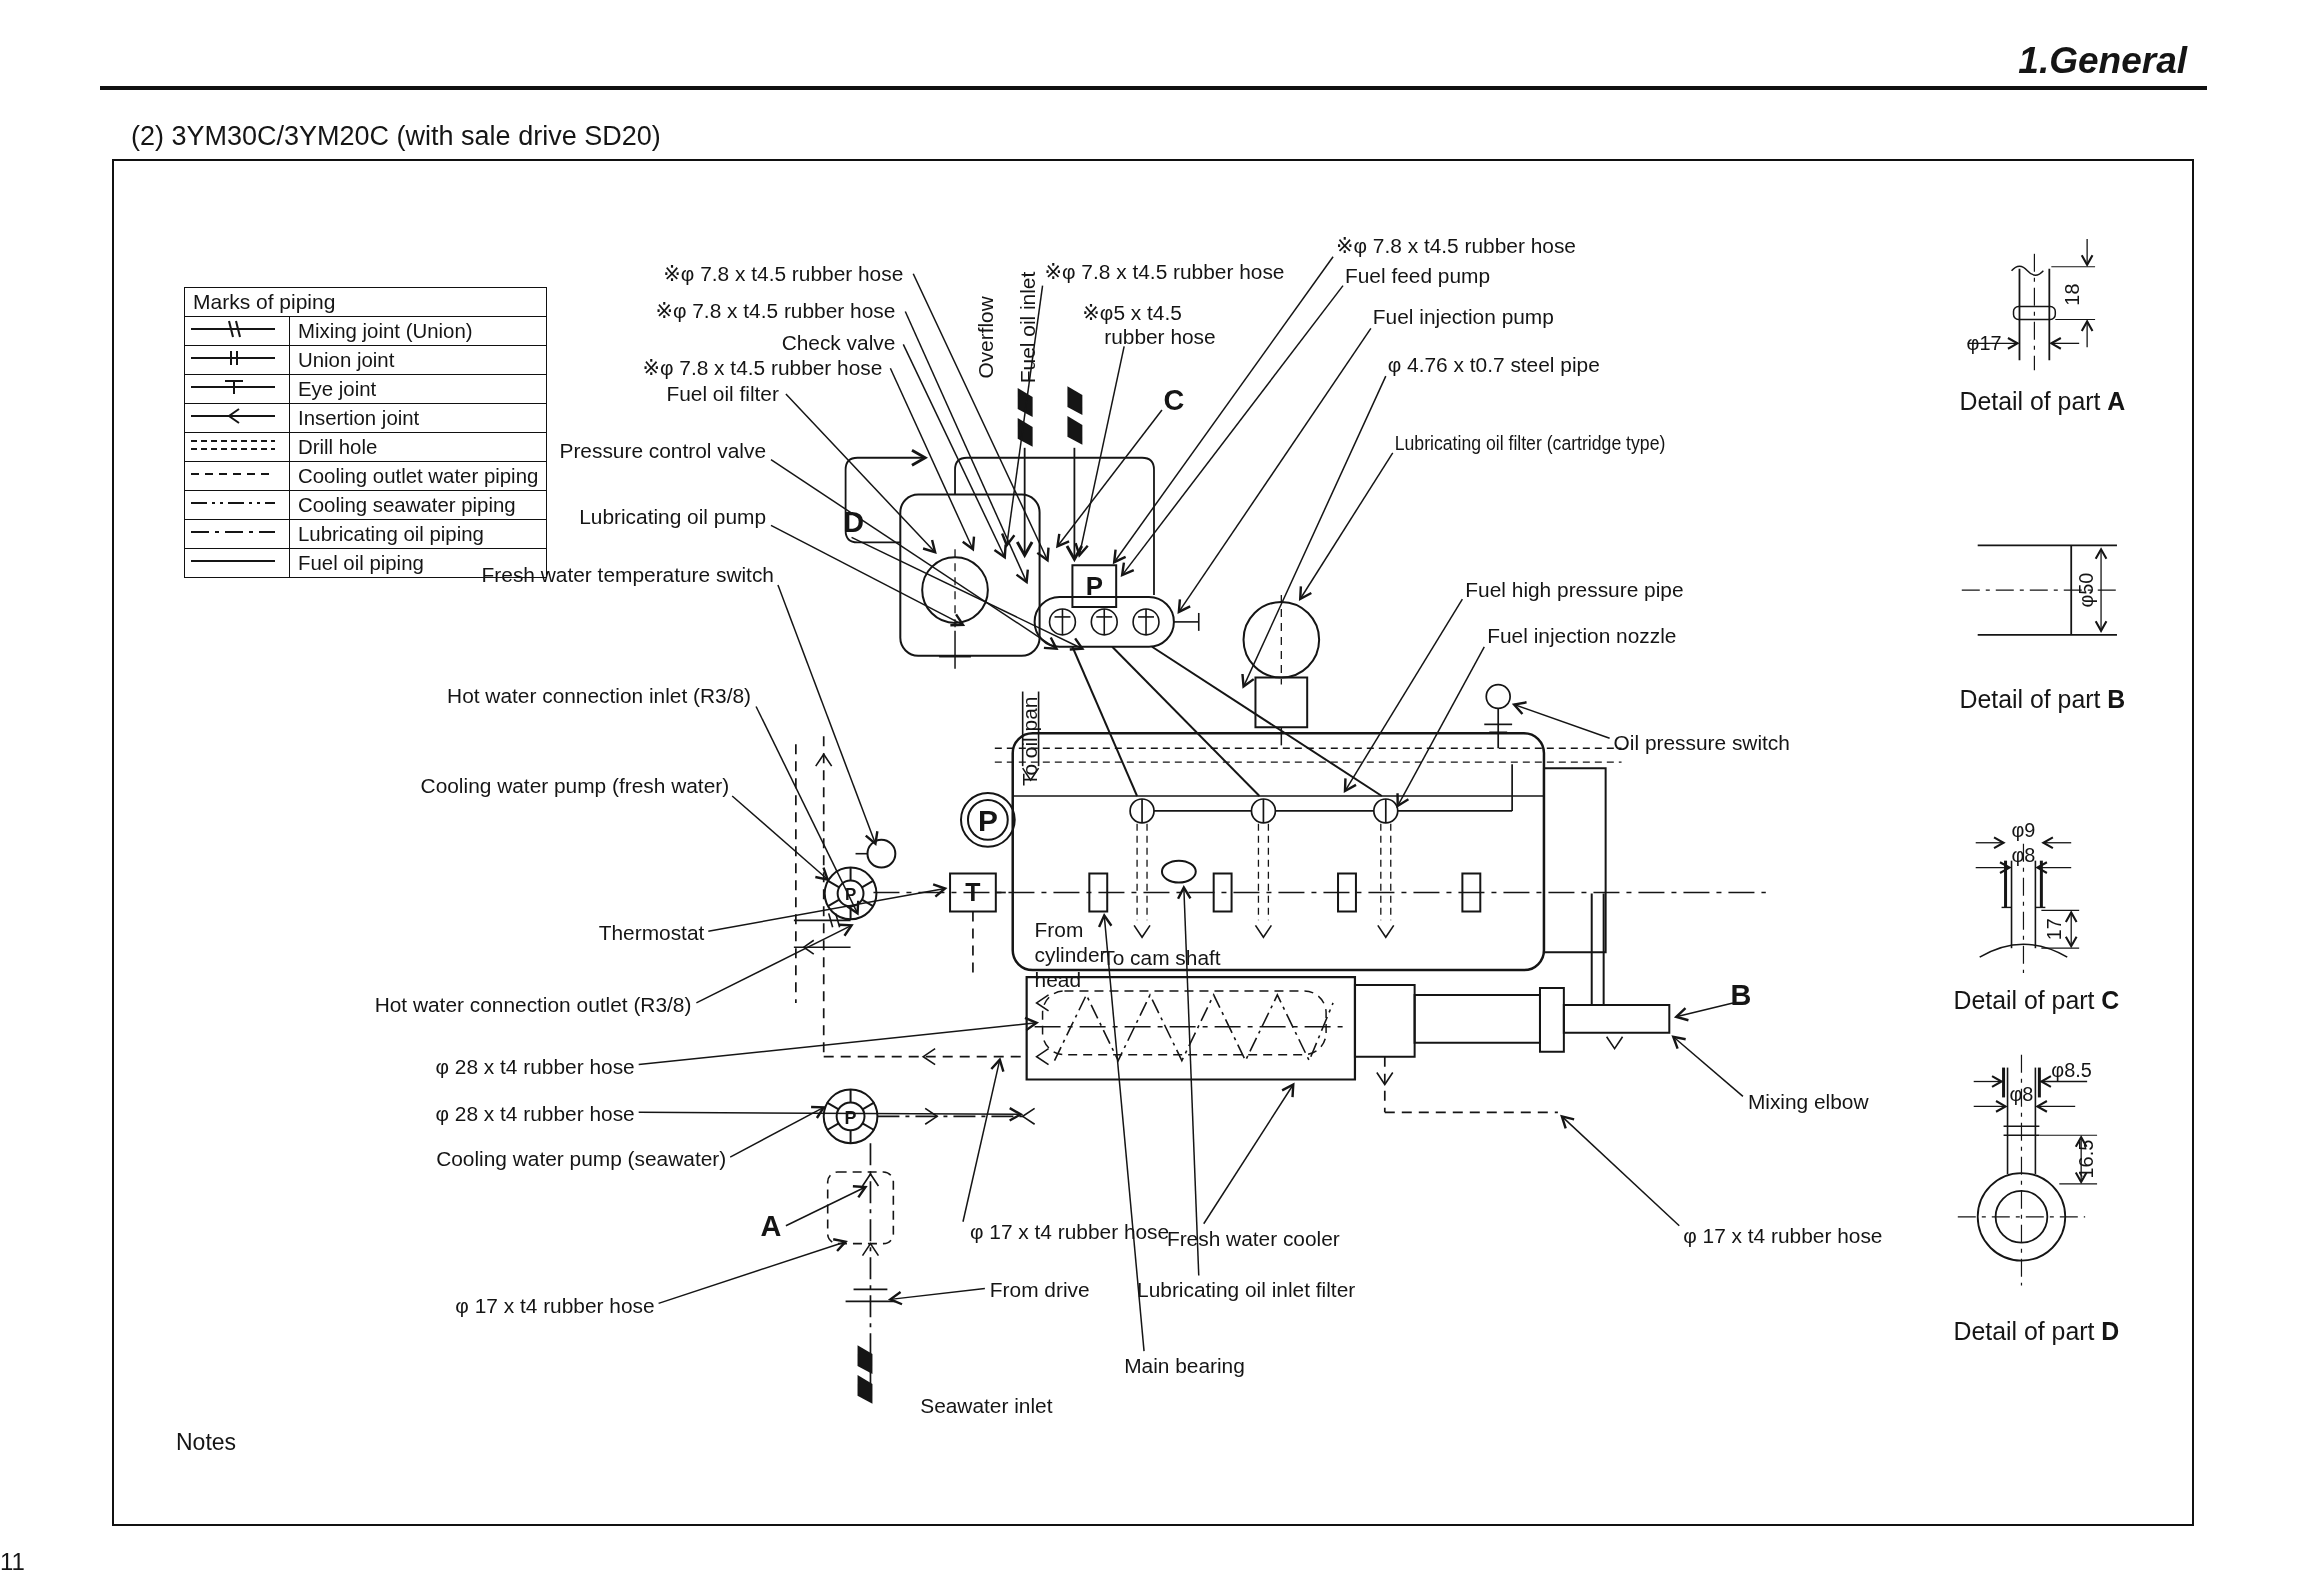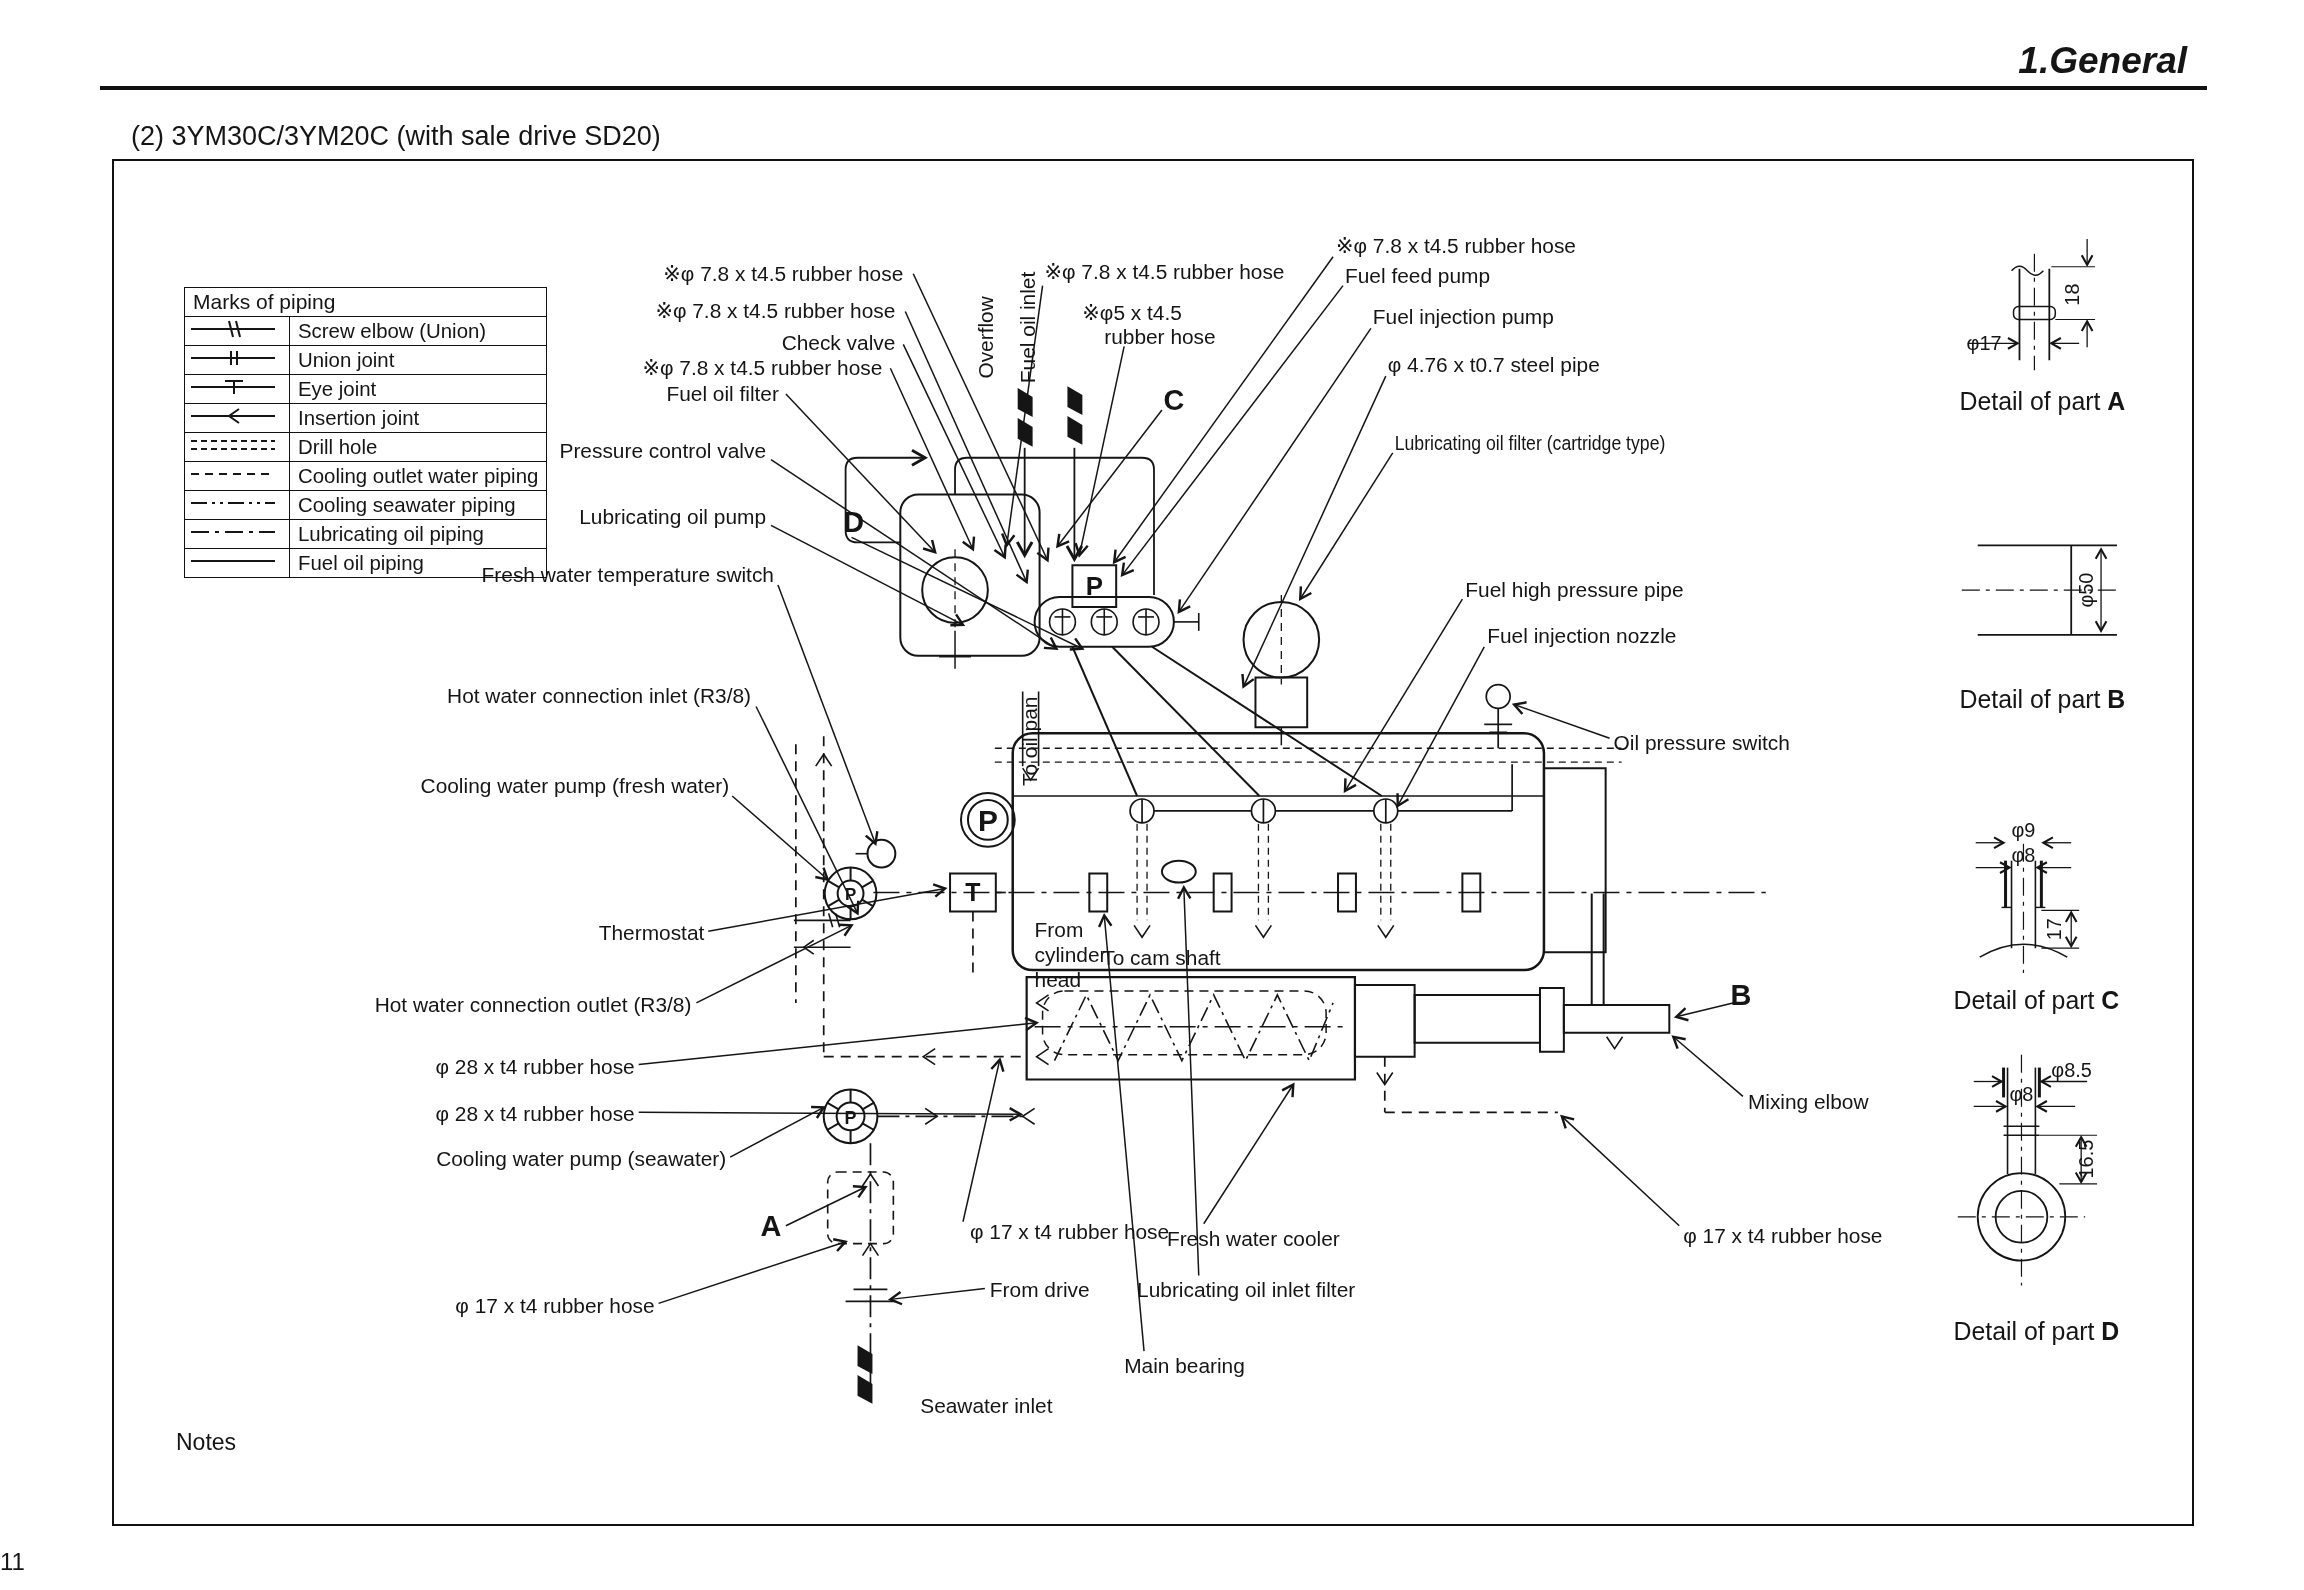--- a/index.html
+++ b/index.html
@@ -43,21 +43,21 @@
         <td colspan="2" class="hd">Marks of piping</td>
       </tr>
   <tr>
     <td class="sym">
       <svg width="88" height="22" viewBox="0 0 88 22">
             <line x1="2" y1="11" x2="86" y2="11" stroke="#151515" stroke-width="2"></line>
             <line x1="40" y1="3" x2="44" y2="19" stroke="#151515" stroke-width="2"></line>
             <line x1="47" y1="3" x2="51" y2="19" stroke="#151515" stroke-width="2"></line>
           </svg>
     </td>
-        <td>Screw elbow (Union)</td>
+        <td>Mixing joint (Union)</td>
       </tr>
   <tr>
     <td class="sym">
       <svg width="88" height="22" viewBox="0 0 88 22">
             <line x1="2" y1="11" x2="86" y2="11" stroke="#151515" stroke-width="2"></line>
             <line x1="42" y1="4" x2="42" y2="18" stroke="#151515" stroke-width="2"></line>
             <line x1="48" y1="4" x2="48" y2="18" stroke="#151515" stroke-width="2"></line>
           </svg>
     </td>
         <td>Union joint</td>

